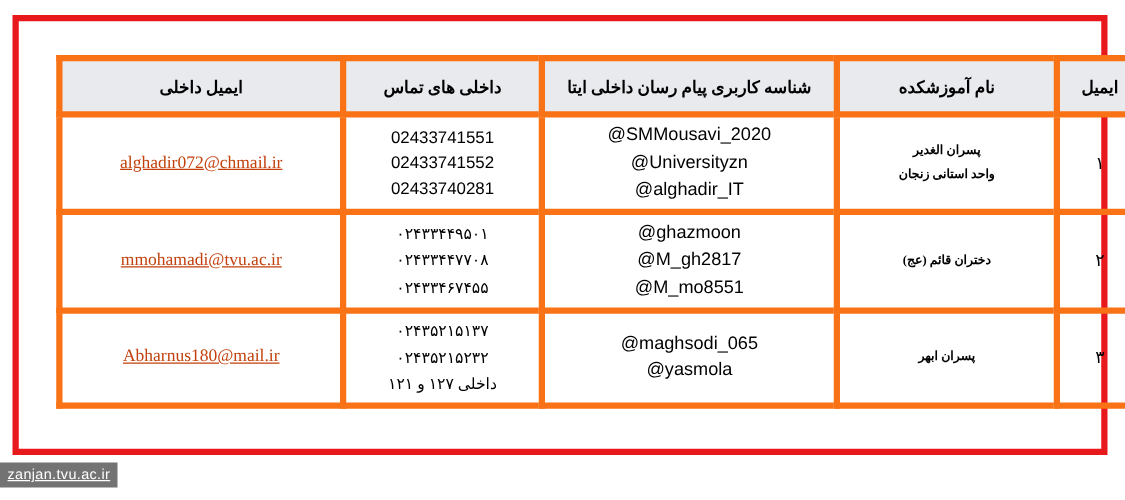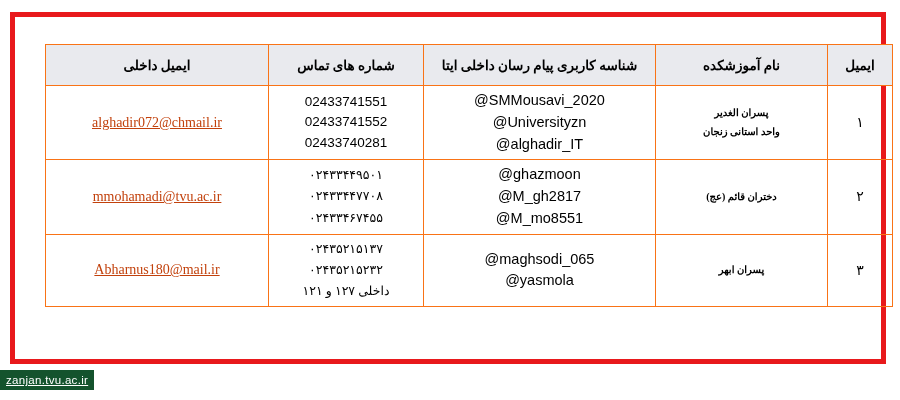--- a/index.html
+++ b/index.html
@@ -38,21 +38,21 @@
     width: 812px;
   }
   table.contact-table {
     border-collapse: collapse;
     width: 812px;
     table-layout: fixed;
     direction: rtl;
   }
   table.contact-table th,
   table.contact-table td {
-    border: 1px solid #f97316;
+    border: 5px solid #f97316;
     text-align: center;
     vertical-align: middle;
     padding: 4px 3px;
     color: #000000;
   }
   table.contact-table thead th {
     background: #e9eaee;
     font-size: 13.5px;
     font-weight: bold;
     height: 32px;
@@ -108,21 +108,21 @@
   
   tr.data-row { height: 72px; }
 
   
   .watermark {
     position: absolute;
     left: 0px;
     top: 370px;
     height: 20px;
     min-width: 90px;
-    background: #14532d;
+    background: #737373;
     color: #ffffff;
     font-size: 11.5px;
     font-family: "Liberation Sans", sans-serif;
     letter-spacing: 0.3px;
     display: flex;
     align-items: center;
     padding: 0 6px;
     box-sizing: border-box;
   }
   .wm-text { text-decoration: underline; }
@@ -133,21 +133,21 @@
 <div class="page">
 
   <div class="red-frame">
     <div class="table-wrap">
       <table class="contact-table">
         <thead>
           <tr>
             <th class="col-row">ایمیل</th>
             <th class="col-school">نام آموزشکده</th>
             <th class="col-eitaa">شناسه کاربری پیام رسان داخلی ایتا</th>
-            <th class="col-phone">شماره های تماس</th>
+            <th class="col-phone">داخلی های تماس</th>
             <th class="col-email">ایمیل داخلی</th>
           </tr>
         </thead>
         <tbody>
 
           <tr class="data-row">
             <td class="cell-row">۱</td>
             <td class="cell-school">
               <span class="line">پسران الغدیر</span>
               <span class="line">واحد استانی زنجان</span>

